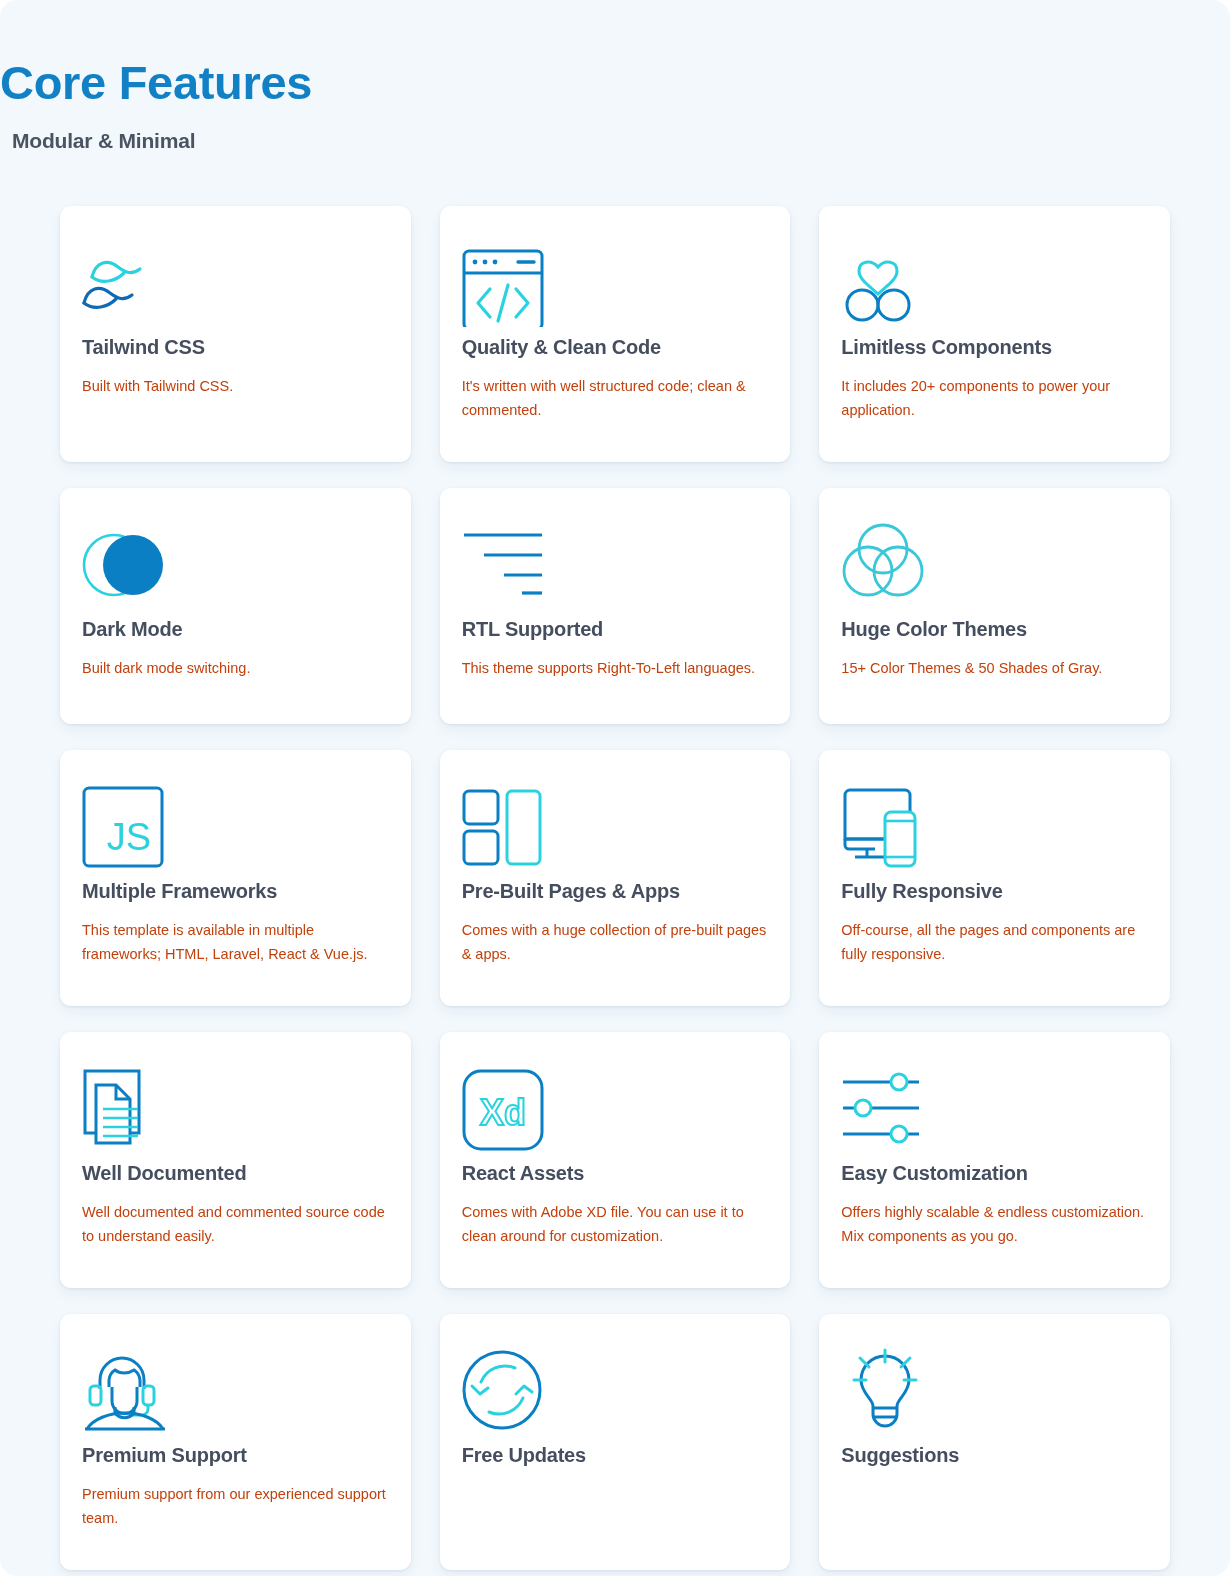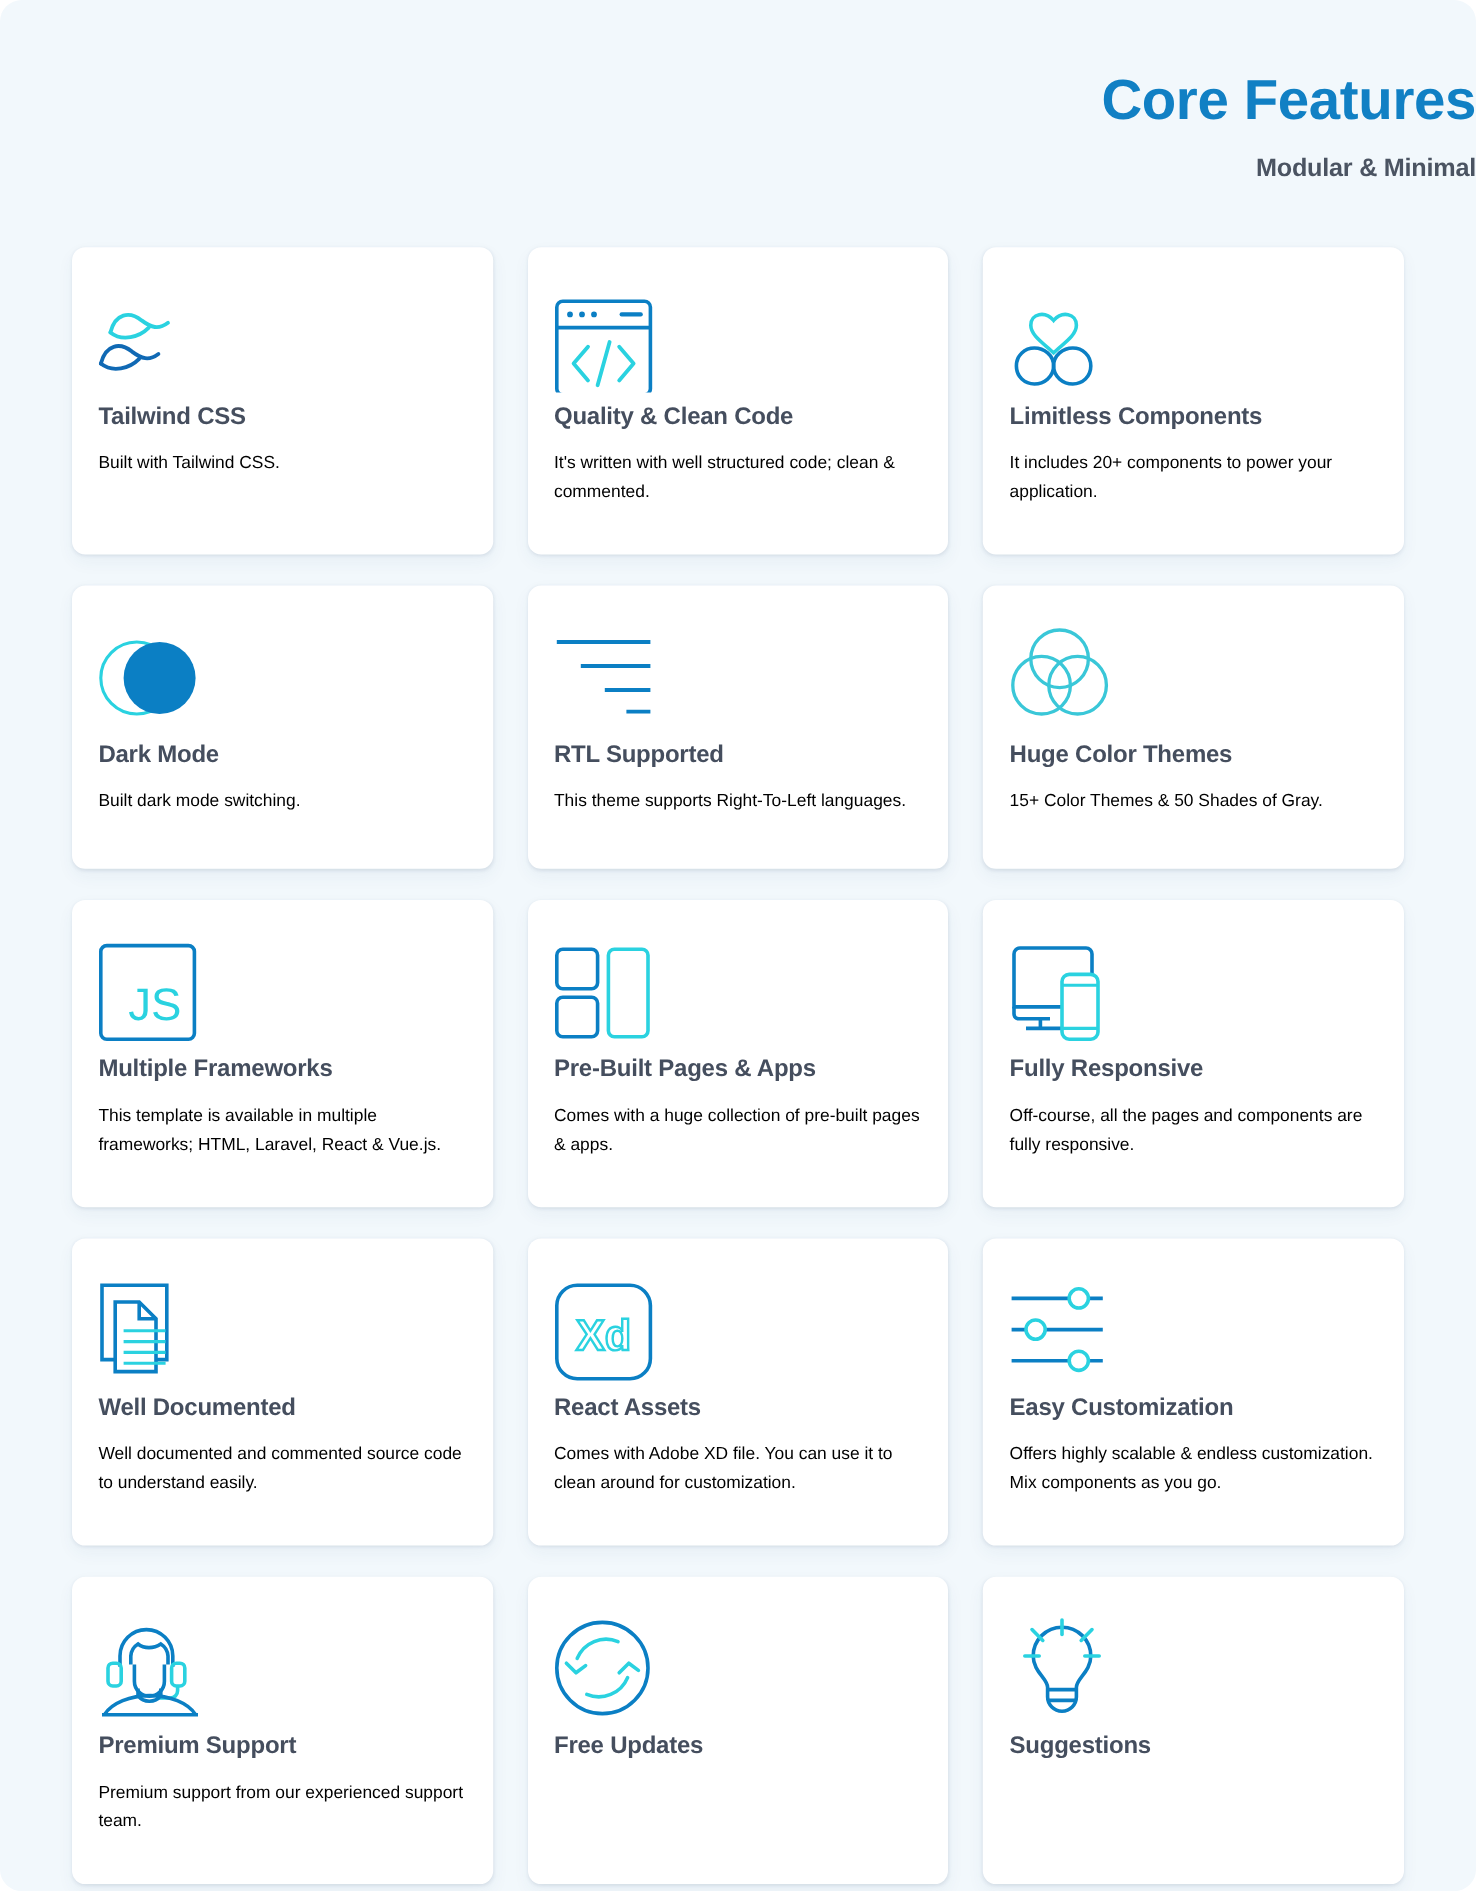--- a/index.html
+++ b/index.html
@@ -17,32 +17,32 @@
     position: relative;
     width: 1230px;
     height: 1576px;
     background: #f2f8fc;
     border-radius: 18px;
     box-sizing: border-box;
     overflow: hidden;
   }
   .header {
     padding-top: 55px;
-    text-align: right;
+    text-align: left;
   }
   .page-title {
     margin: 0;
     font-size: 47px;
     line-height: 1.2;
     font-weight: bold;
     color: #1180c4;
     letter-spacing: -0.3px;
   }
   .page-subtitle {
-    margin: 18px 0 0 0;
+    margin: 18px 0 0 12px;
     font-size: 21px;
     font-weight: bold;
     color: #4b5462;
     letter-spacing: -0.2px;
   }
   .grid {
     margin: 0 auto;
     padding: 53px 60px 0 60px;
     display: grid;
     grid-template-columns: repeat(3, 1fr);
@@ -72,21 +72,21 @@
     margin: 6px 0 0 0;
     font-size: 20px;
     font-weight: bold;
     color: #454e5e;
     letter-spacing: -0.2px;
   }
   .card-desc {
     margin: 16px 0 0 0;
     font-size: 14.5px;
     line-height: 1.62;
-    color: #000000;
+    color: #c2410c;
     max-width: 305px;
   }
 </style>
 </head>
 <body>
 
 <div class="page">
 
   <div class="header">
     <h1 class="page-title">Core Features</h1>

